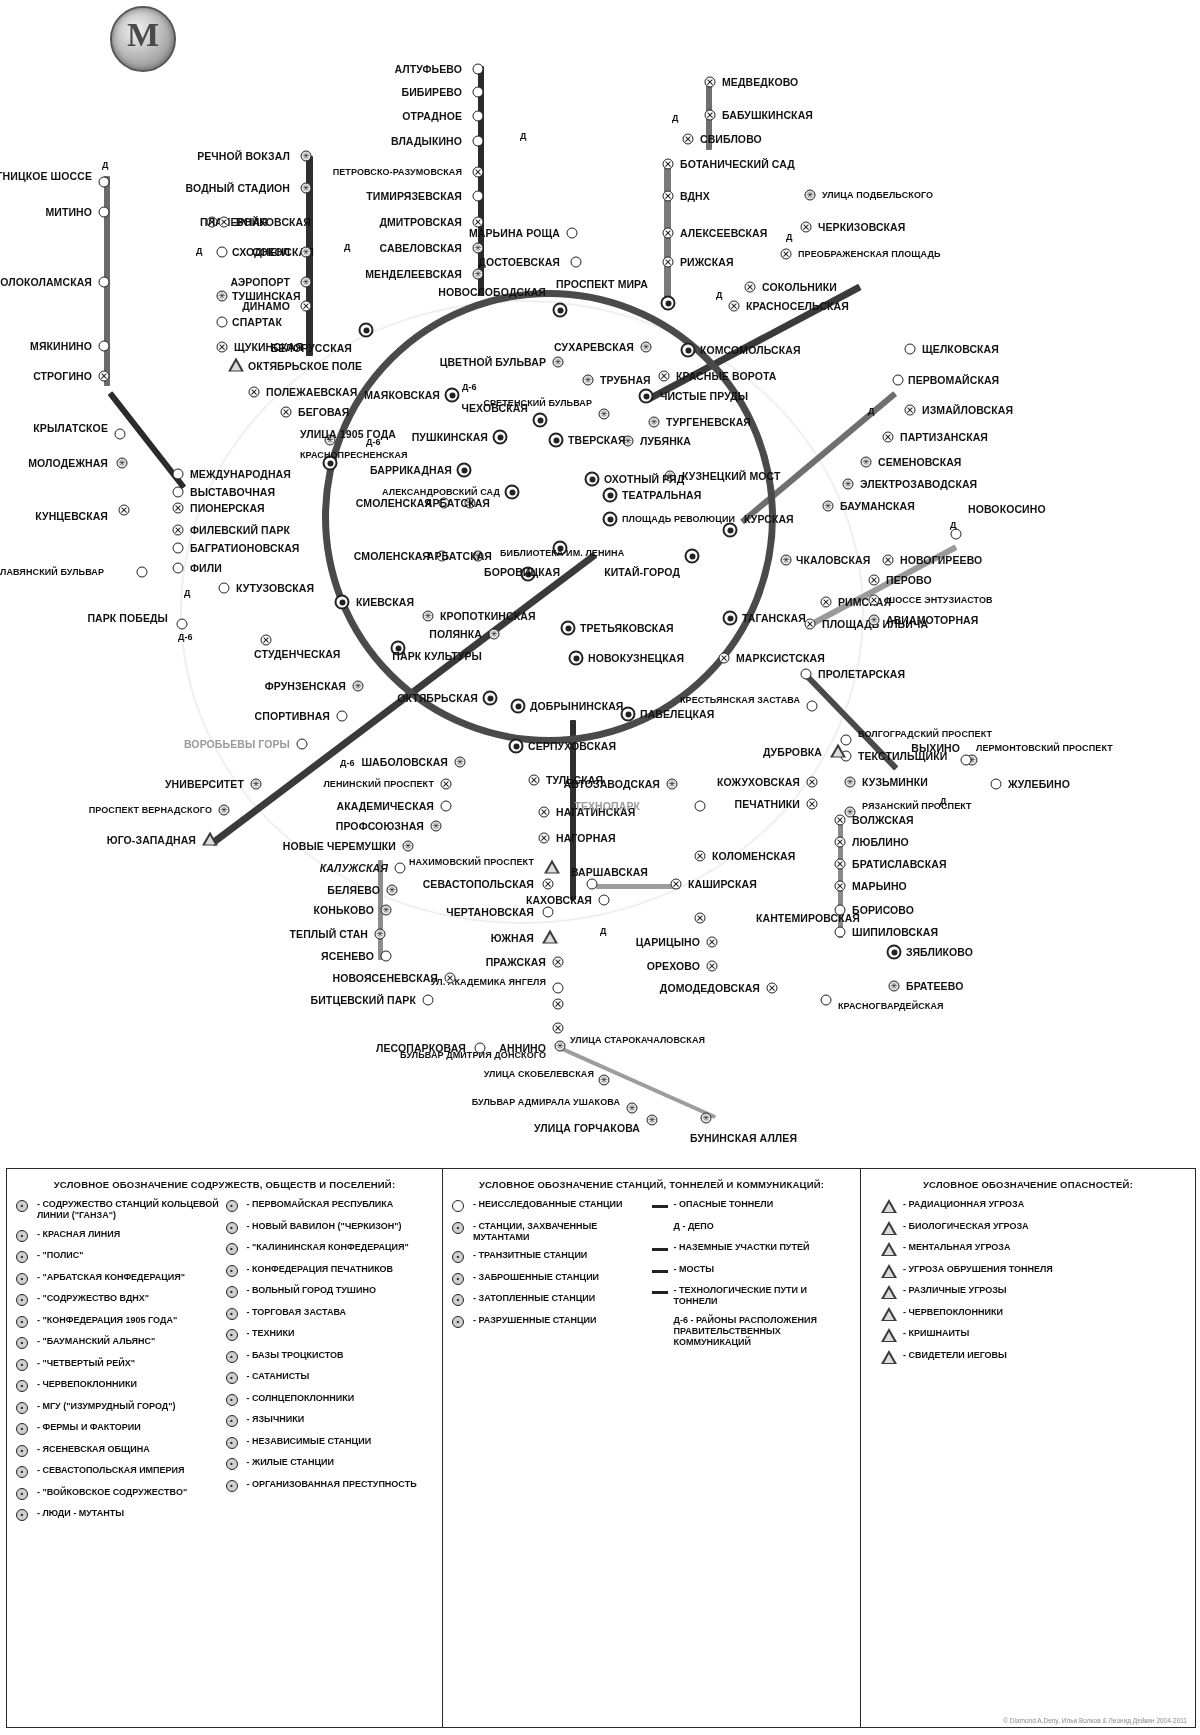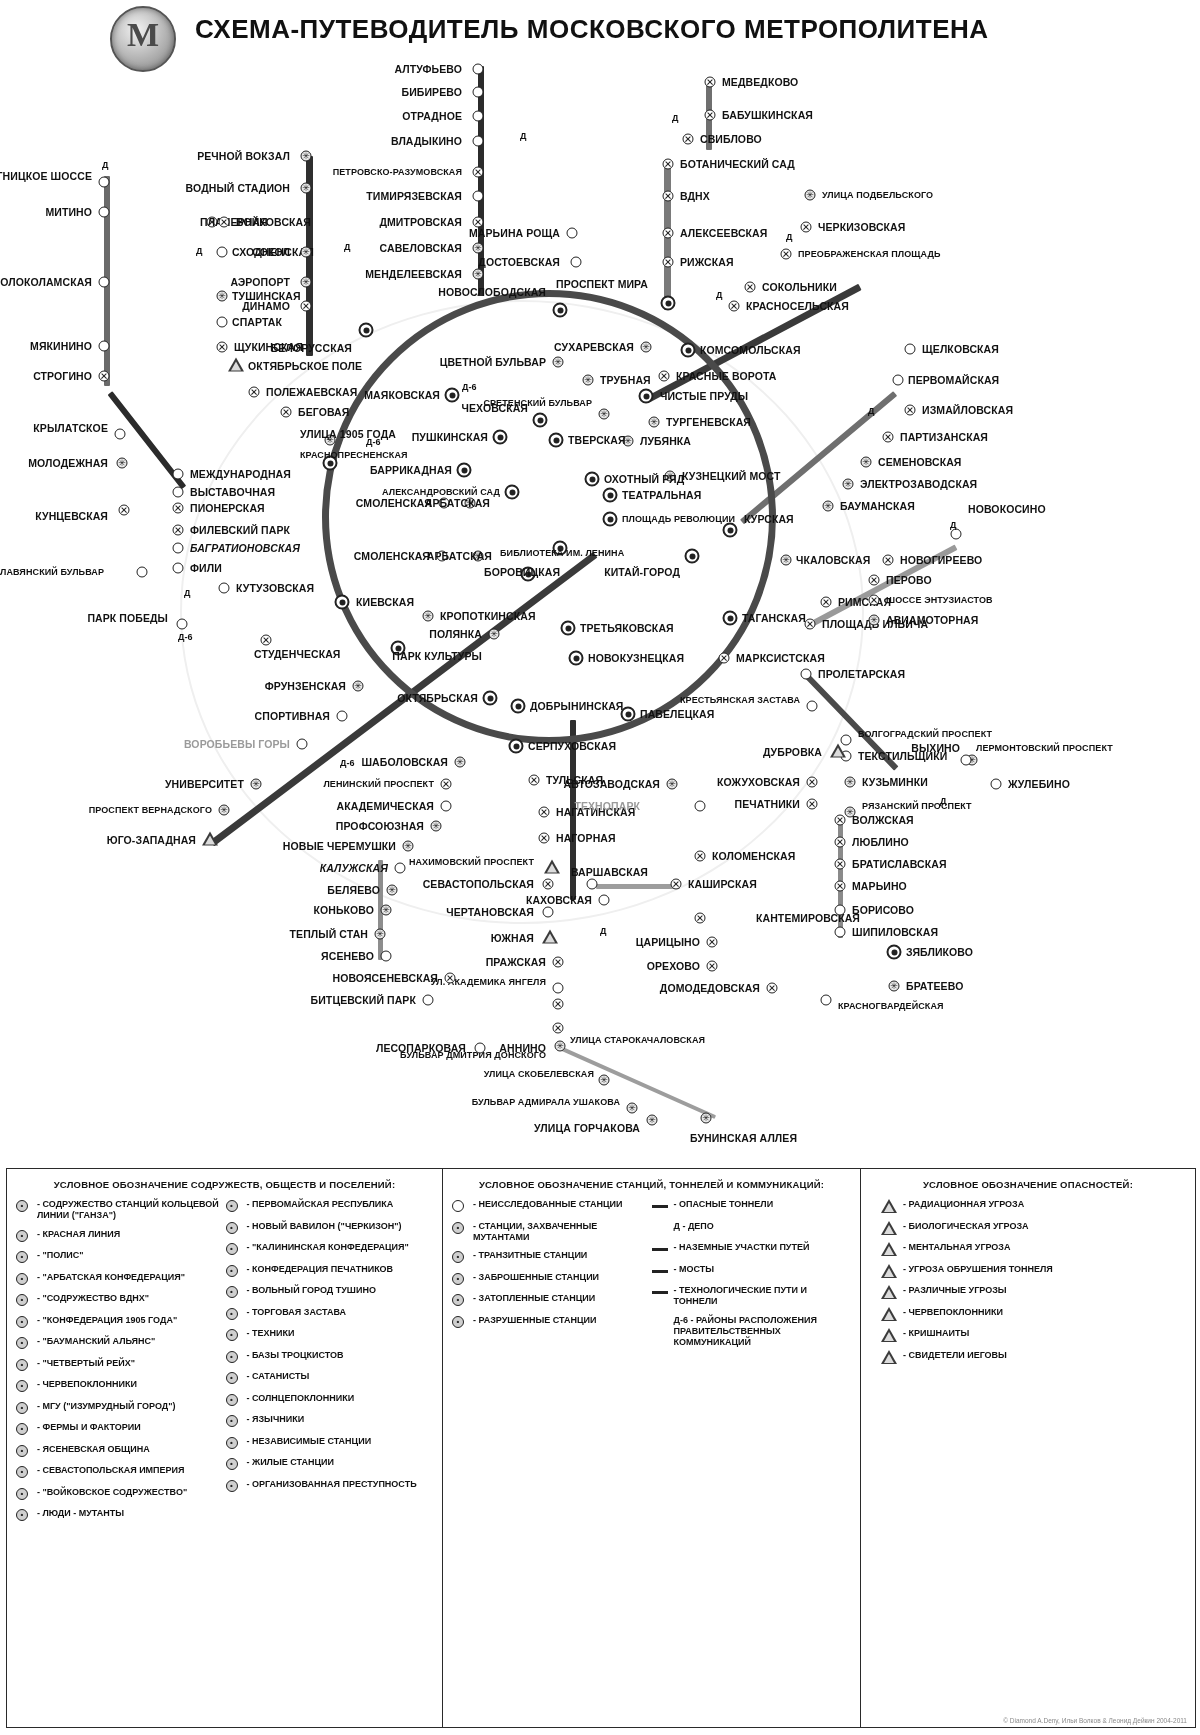--- a/index.html
+++ b/index.html
@@ -62,21 +62,20 @@
   .twocol{display:flex;}
   .twocol>div{width:50%;padding-right:4px;box-sizing:border-box;}
   .copyright{position:absolute;right:8px;bottom:3px;font-size:6.5px;color:#8a8a8a;}
   .dnote{position:absolute;font-size:9px;font-weight:bold;color:#111;}
 </style>
 </head>
 <body>
 
 <div class="header">
   <div class="logo"></div>
-  <div class="title">СХЕМА-ПУТЕВОДИТЕЛЬ МОСКОВСКОГО МЕТРОПОЛИТЕНА</div>
 </div>
 
 <div class="map">
 
   <div class="ghost" style="left:180px;top:300px;width:680px;height:620px;border-color:#efefef;"></div>
 
   <div class="ln dk" style="left:478px;top:66px;width:6px;height:230px;transform:none;"></div>
 
   <div class="ln md" style="left:664px;top:160px;width:7px;height:150px;transform:none;background:#7a7a7a;"></div>
   <div class="ln md" style="left:706px;top:80px;width:6px;height:70px;transform:none;background:#6f6f6f;"></div>
@@ -309,21 +308,21 @@
       <div class="lbl r" style="left: 168px; top: 613px;">ПАРК ПОБЕДЫ</div>
       <div class="st x" style="left: 178px; top: 508px;"></div>
       <div class="lbl" style="left: 190px; top: 503px;">ПИОНЕРСКАЯ</div>
       <div class="st" style="left: 178px; top: 492px;"></div>
       <div class="lbl" style="left: 190px; top: 487px;">ВЫСТАВОЧНАЯ</div>
       <div class="st" style="left: 178px; top: 474px;"></div>
       <div class="lbl" style="left: 190px; top: 469px;">МЕЖДУНАРОДНАЯ</div>
       <div class="st x" style="left: 178px; top: 530px;"></div>
       <div class="lbl" style="left: 190px; top: 525px;">ФИЛЕВСКИЙ ПАРК</div>
       <div class="st" style="left: 178px; top: 548px;"></div>
-      <div class="lbl" style="left: 190px; top: 543px; font-style: italic;">БАГРАТИОНОВСКАЯ</div>
+      <div class="lbl" style="left: 190px; top: 543px;">БАГРАТИОНОВСКАЯ</div>
       <div class="st" style="left: 178px; top: 568px;"></div>
       <div class="lbl" style="left: 190px; top: 563px;">ФИЛИ</div>
       <div class="st" style="left: 224px; top: 588px;"></div>
       <div class="lbl" style="left: 236px; top: 583px;">КУТУЗОВСКАЯ</div>
       <div class="st x" style="left: 266px; top: 640px;"></div>
       <div class="lbl" style="left: 254px; top: 649px;">СТУДЕНЧЕСКАЯ</div>
       <div class="st ring" style="left: 342px; top: 602px;"></div>
       <div class="lbl" style="left: 356px; top: 597px;">КИЕВСКАЯ</div>
       <div class="st ast" style="left: 428px; top: 616px;"></div>
       <div class="lbl" style="left: 440px; top: 611px;">КРОПОТКИНСКАЯ</div>

